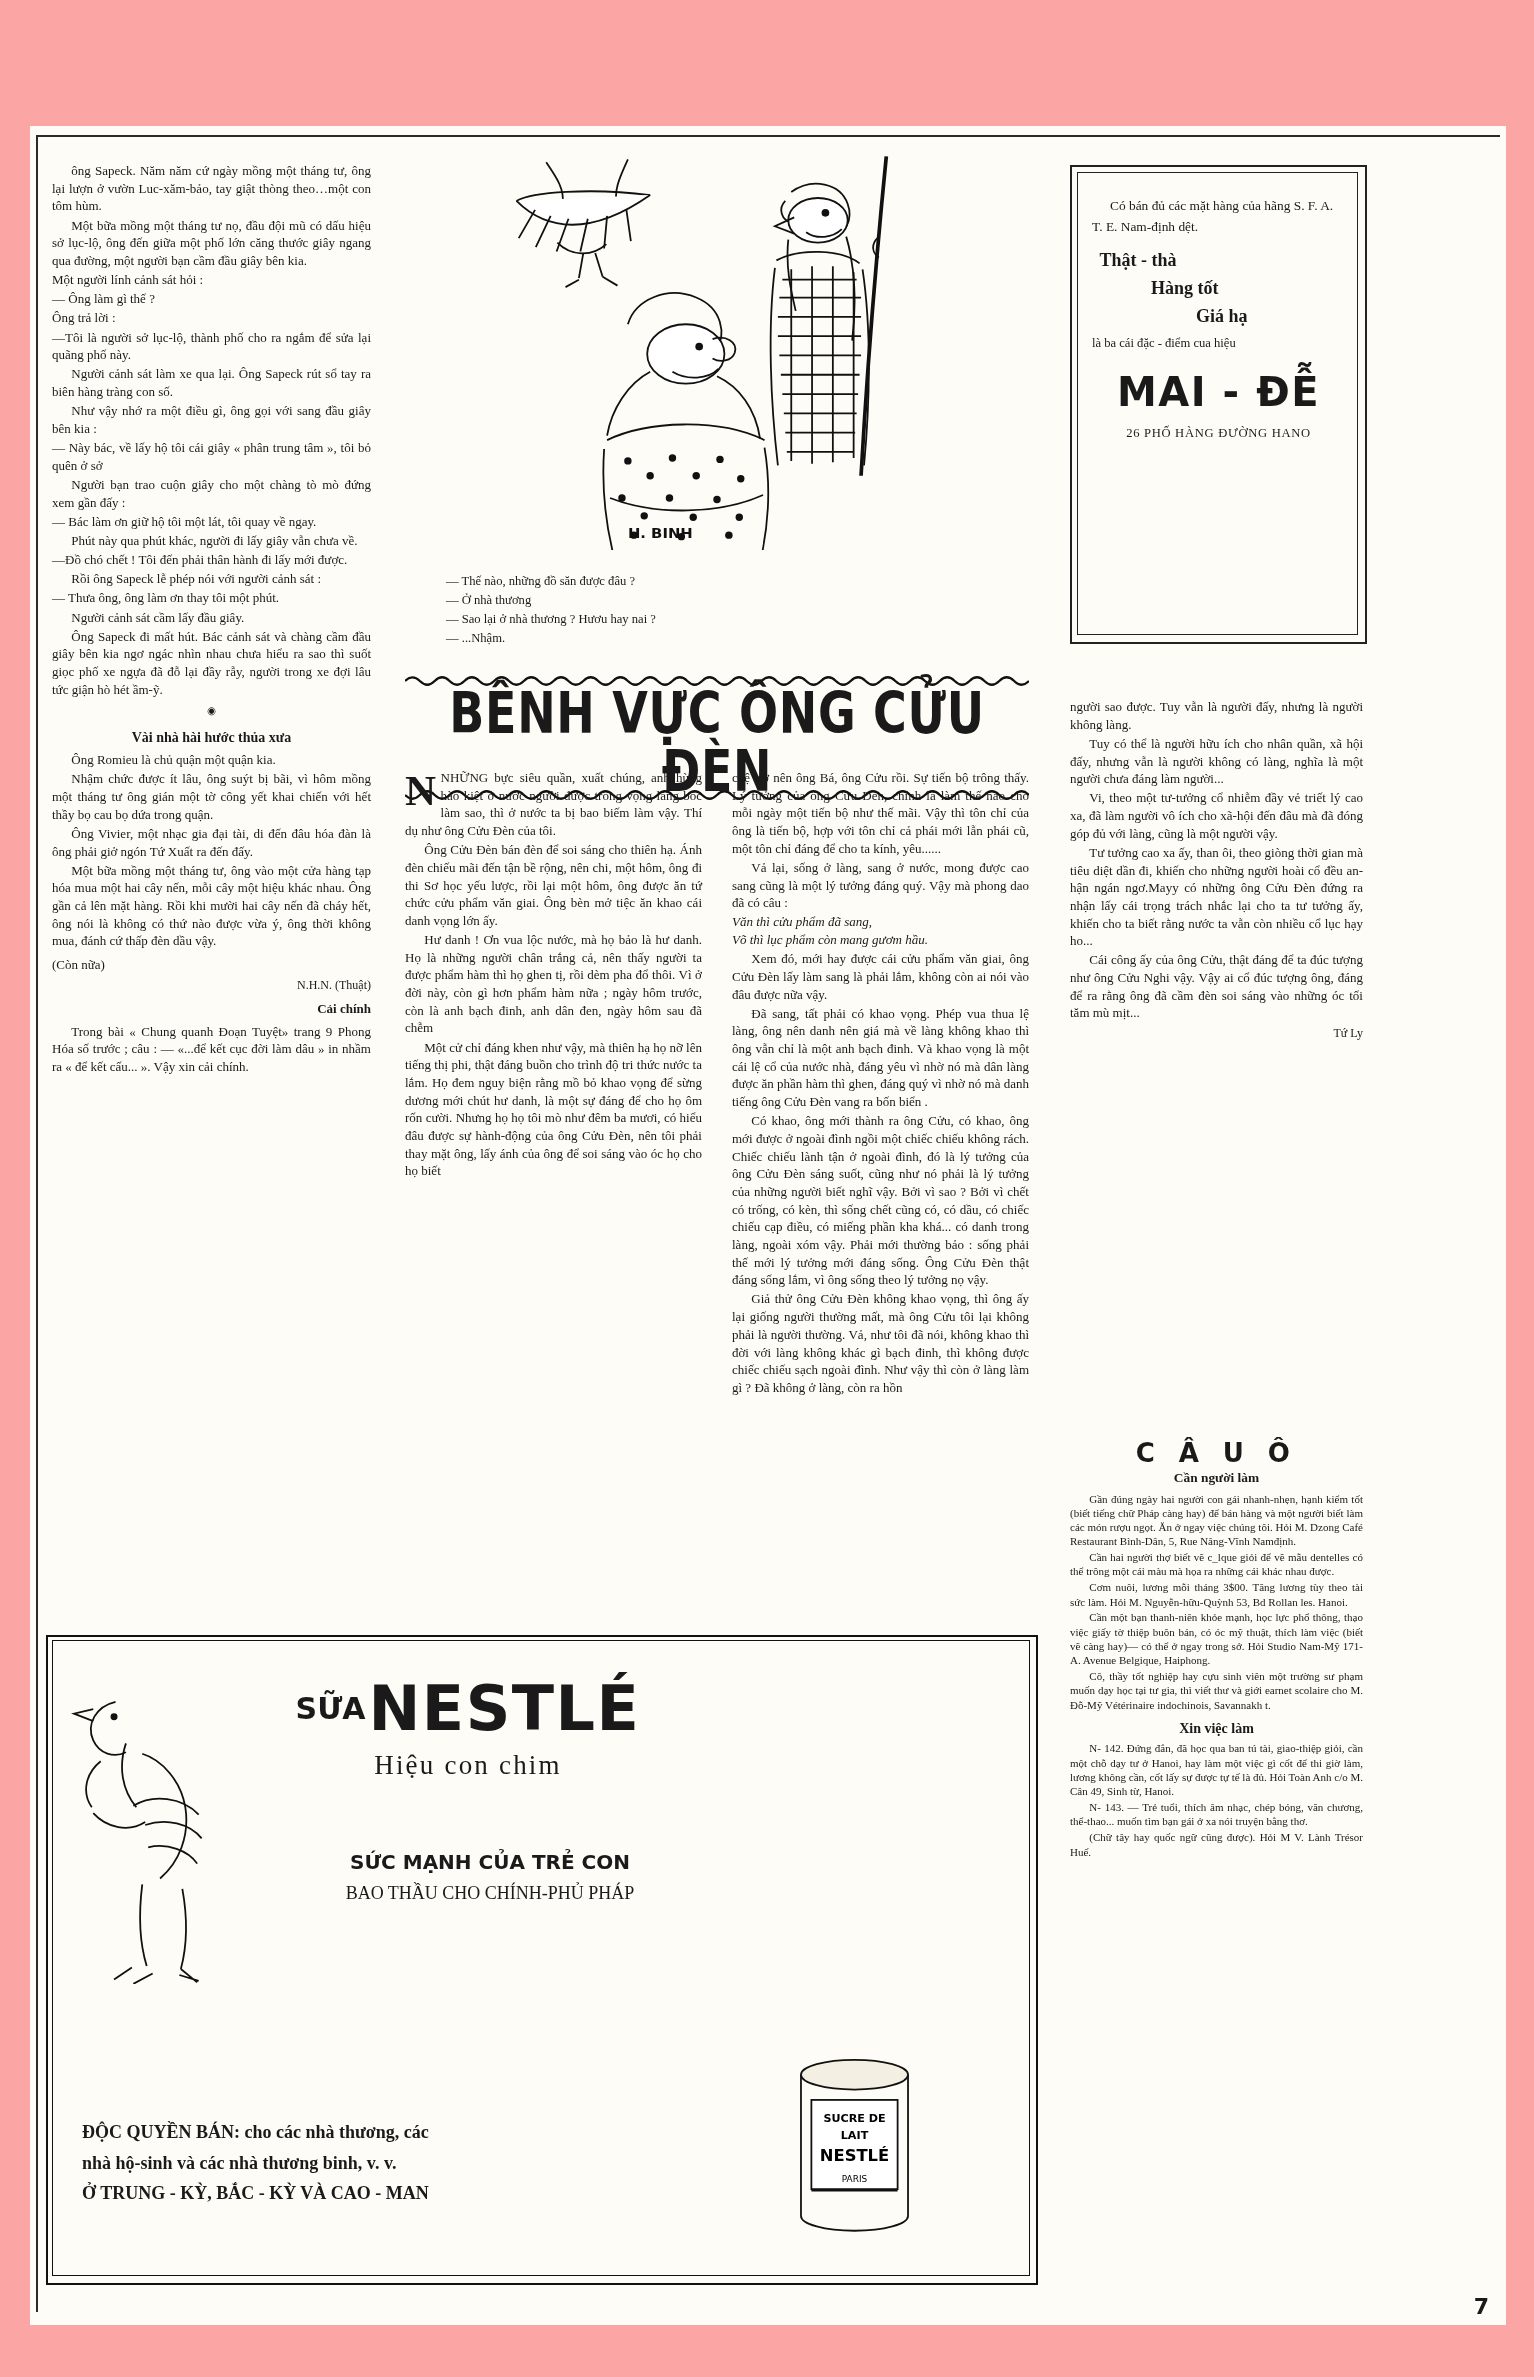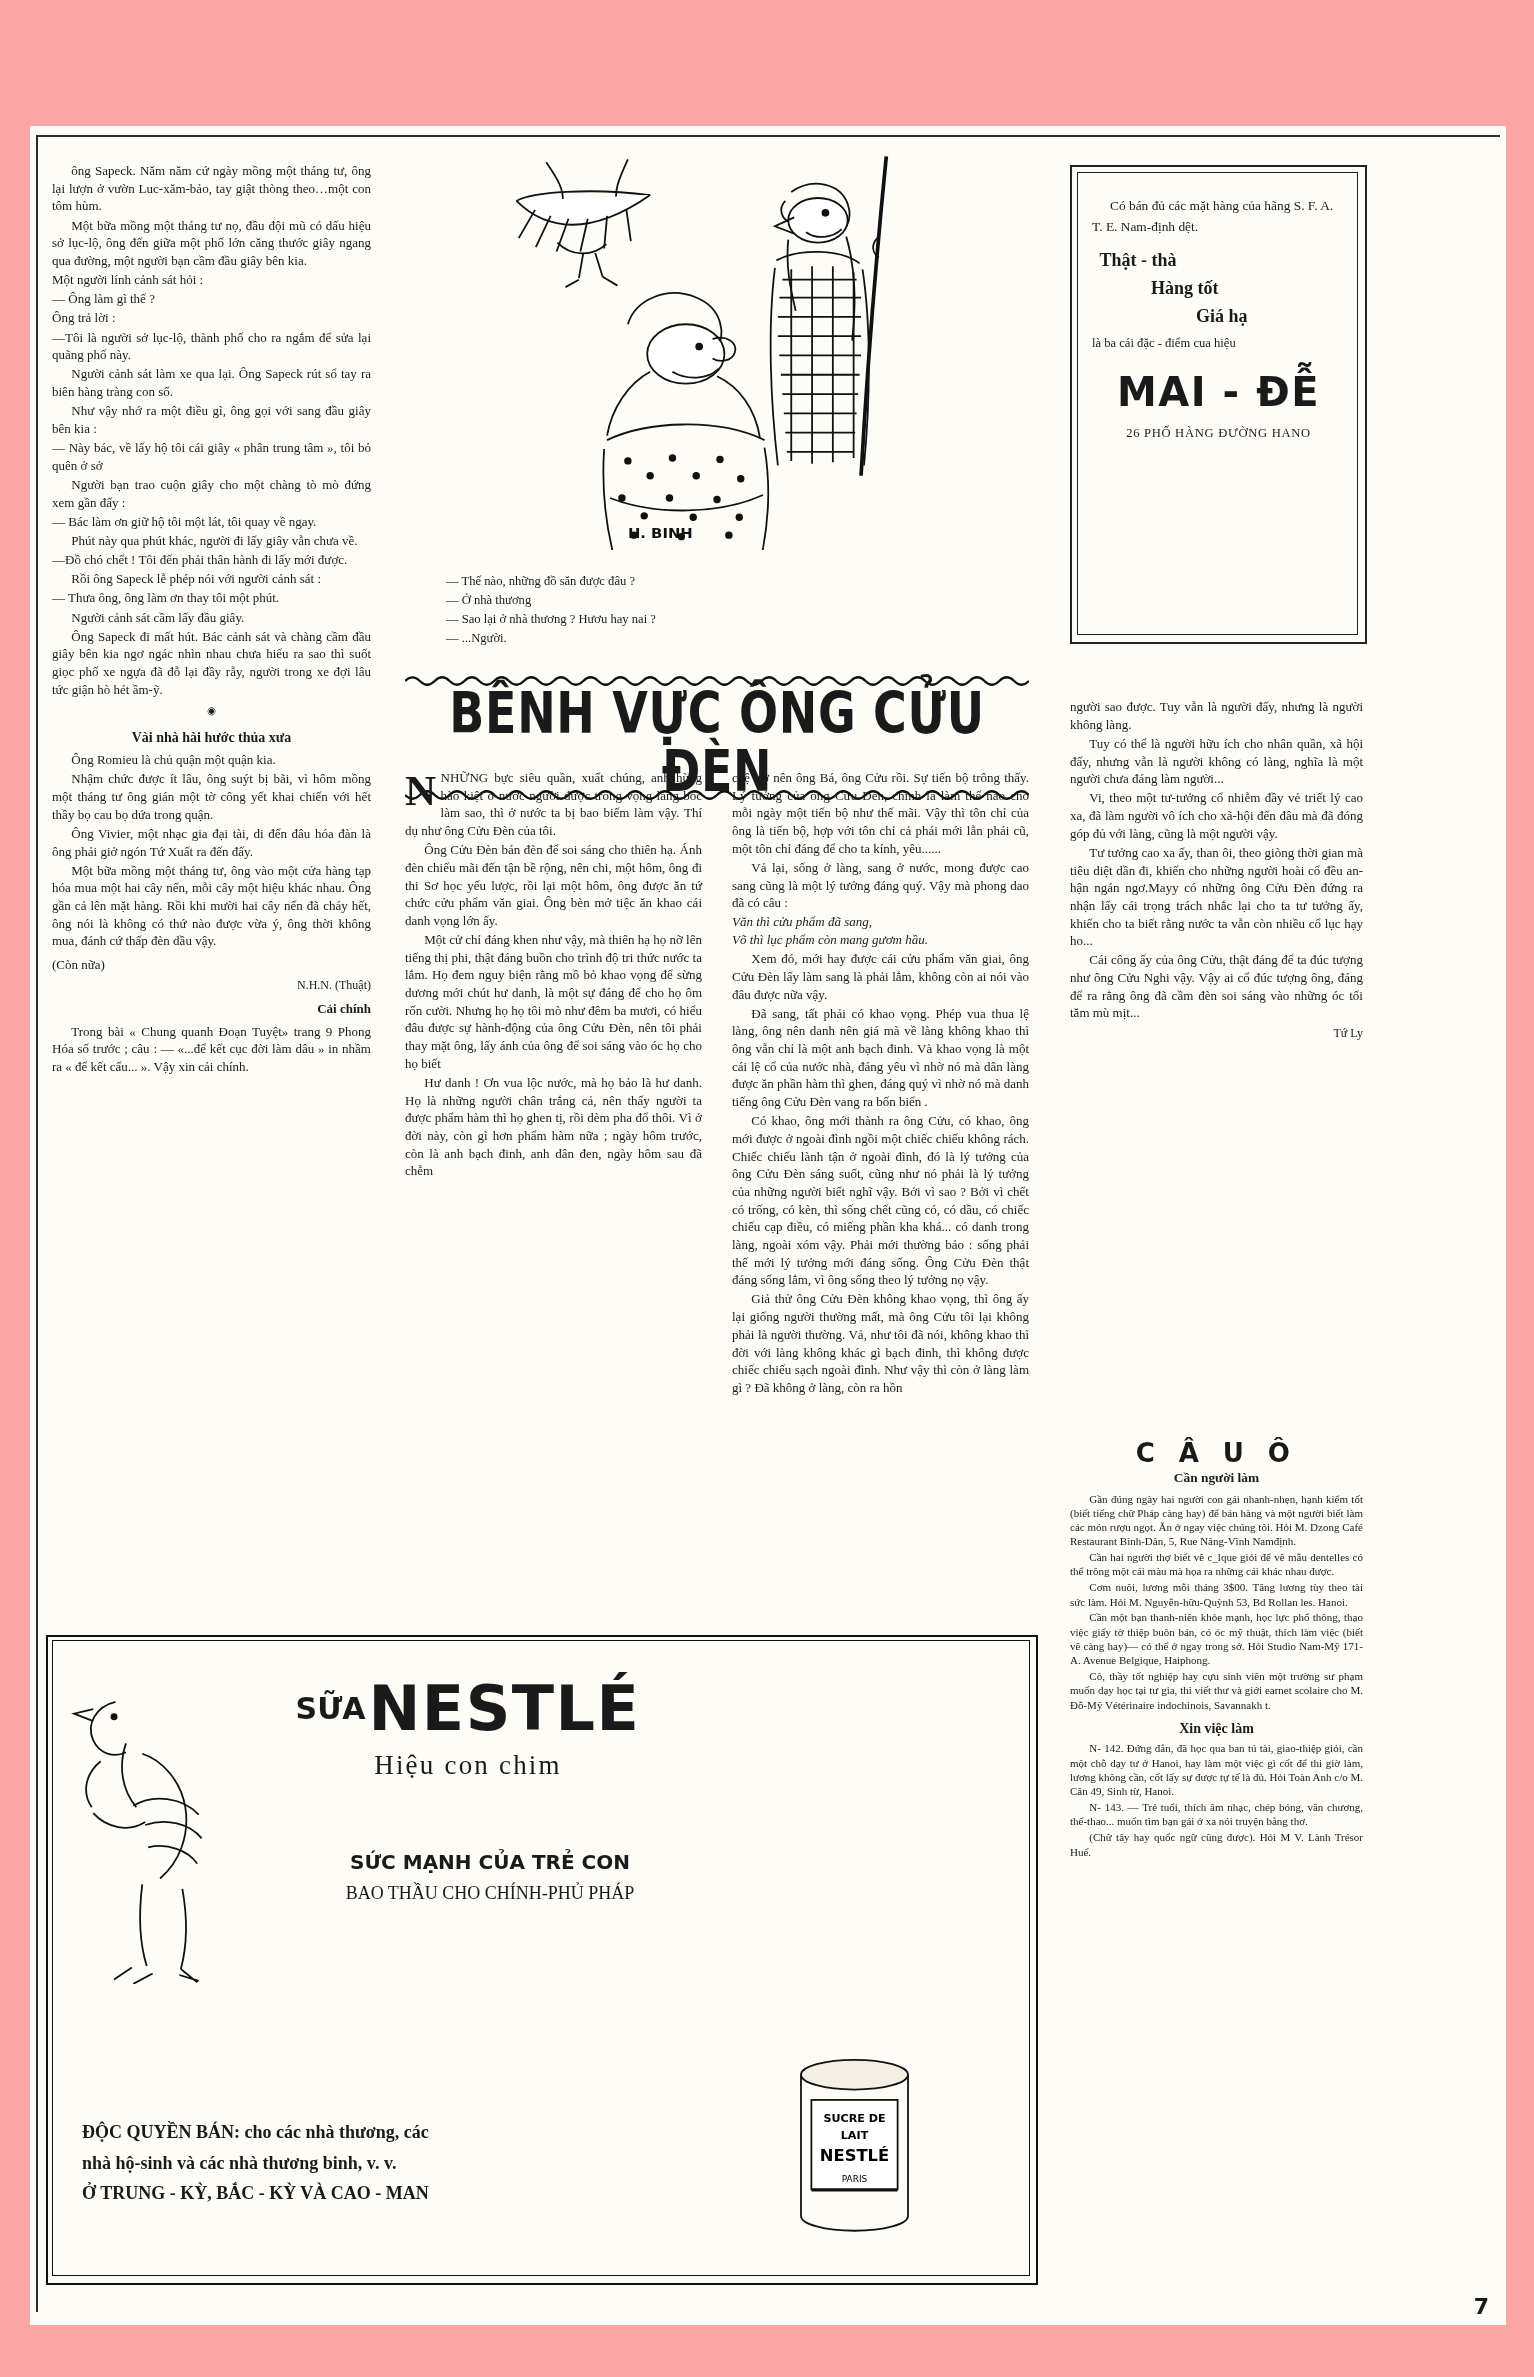--- a/index.html
+++ b/index.html
@@ -170,38 +170,38 @@
           <circle cx="436" cy="520" r="5"></circle>
       </g>
       <text x="300" y="524" font-family="DejaVu Sans, sans-serif" font-size="20" font-weight="bold" fill="#111">H. BINH</text>
     </svg>
   </div>
 
   <div class="cap">
     <div>— Thế nào, những đồ săn được đâu ?</div>
     <div>— Ở nhà thương</div>
     <div>— Sao lại ở nhà thương ? Hươu hay nai ?</div>
-    <div>— ...Người.</div>
+    <div>— ...Nhậm.</div>
   </div>
 
   <div class="headband">
     <svg class="squig" viewBox="0 0 840 20" preserveAspectRatio="none">
       <path d="M0 12 q10 -10 20 0 t20 0 t20 0 t20 0 t20 0 t20 0 t20 0 t20 0 t20 0 t20 0 t20 0 t20 0 t20 0 t20 0 t20 0 t20 0 t20 0 t20 0 t20 0 t20 0 t20 0 t20 0 t20 0 t20 0 t20 0 t20 0 t20 0 t20 0 t20 0 t20 0 t20 0 t20 0 t20 0 t20 0 t20 0 t20 0 t20 0 t20 0 t20 0 t20 0 t20 0 t20 0" fill="none" stroke="#111" stroke-width="3"></path>
     </svg>
     <div class="headline">BÊNH VỰC ÔNG CỬU ĐÈN</div>
     <svg class="squig" viewBox="0 0 840 20" preserveAspectRatio="none">
       <path d="M0 8 q10 10 20 0 t20 0 t20 0 t20 0 t20 0 t20 0 t20 0 t20 0 t20 0 t20 0 t20 0 t20 0 t20 0 t20 0 t20 0 t20 0 t20 0 t20 0 t20 0 t20 0 t20 0 t20 0 t20 0 t20 0 t20 0 t20 0 t20 0 t20 0 t20 0 t20 0 t20 0 t20 0 t20 0 t20 0 t20 0 t20 0 t20 0 t20 0 t20 0 t20 0 t20 0 t20 0" fill="none" stroke="#111" stroke-width="3"></path>
     </svg>
   </div>
 
   <div class="col" id="a1">
     <p class="noind"><span class="dropcap">N</span><span>NHỮNG bực siêu quần, xuất chúng, anh hùng hào kiệt ở nước người được trong vọng làng bốc làm sao, thì ở nước ta bị bao biếm làm vậy. Thí dụ như ông Cửu Đèn của tôi.</span></p>
     <p>Ông Cửu Đèn bán đèn để soi sáng cho thiên hạ. Ánh đèn chiếu mãi đến tận bề rộng, nên chi, một hôm, ông đi thi Sơ học yếu lược, rồi lại một hôm, ông được ăn tứ chức cửu phẩm văn giai. Ông bèn mở tiệc ăn khao cái danh vọng lớn ấy.</p>
+    <p>Hư danh ! Ơn vua lộc nước, mà họ bảo là hư danh. Họ là những người chân trắng cả, nên thấy người ta được phẩm hàm thì họ ghen tị, rồi dèm pha đổ thôi. Vì ở đời này, còn gì hơn phẩm hàm nữa ; ngày hôm trước, còn là anh bạch đinh, anh dân đen, ngày hôm sau đã chễm</p>
     <p>Một cử chỉ đáng khen như vậy, mà thiên hạ họ nỡ lên tiếng thị phi, thật đáng buồn cho trình độ tri thức nước ta lắm. Họ đem nguy biện rằng mồ bỏ khao vọng để sừng dương mới chút hư danh, là một sự đáng để cho họ ôm rốn cười. Nhưng họ họ tôi mò như đêm ba mươi, có hiểu đâu được sự hành-động của ông Cửu Đèn, nên tôi phải thay mặt ông, lấy ánh của ông để soi sáng vào óc họ cho họ biết</p>
-    <p>Hư danh ! Ơn vua lộc nước, mà họ bảo là hư danh. Họ là những người chân trắng cả, nên thấy người ta được phẩm hàm thì họ ghen tị, rồi dèm pha đổ thôi. Vì ở đời này, còn gì hơn phẩm hàm nữa ; ngày hôm trước, còn là anh bạch đinh, anh dân đen, ngày hôm sau đã chễm</p>
   </div>
 
   <div class="col" id="a2">
     <p class="noind">chệ trở nên ông Bá, ông Cửu rồi. Sự tiến bộ trông thấy. Lý tưởng của ông Cửu Đèn, chính là làm thế nào cho mỗi ngày một tiến bộ như thế mãi. Vậy thì tôn chỉ của ông là tiến bộ, hợp với tôn chỉ cả phái mới lẫn phái cũ, một tôn chỉ đáng để cho ta kính, yêu......</p>
     <p>Vả lại, sống ở làng, sang ở nước, mong được cao sang cũng là một lý tưởng đáng quý. Vậy mà phong dao đã có câu :</p>
     <p class="center" style="white-space:pre-line;font-style:italic">Văn thì cửu phẩm đã sang,
 Võ thì lục phẩm còn mang gươm hầu.</p>
     <p>Xem đó, mới hay được cái cửu phẩm văn giai, ông Cửu Đèn lấy làm sang là phải lắm, không còn ai nói vào đâu được nữa vậy.</p>
     <p>Đã sang, tất phải có khao vọng. Phép vua thua lệ làng, ông nên danh nên giá mà về làng không khao thì ông vẫn chỉ là một anh bạch đinh. Và khao vọng là một cái lệ cổ của nước nhà, đáng yêu vì nhờ nó mà dân làng được ăn phần hàm thì ghen, đáng quý vì nhờ nó mà danh tiếng ông Cửu Đèn vang ra bốn biển .</p>
     <p>Có khao, ông mới thành ra ông Cửu, có khao, ông mới được ở ngoài đình ngồi một chiếc chiếu không rách. Chiếc chiếu lành tận ở ngoài đình, đó là lý tưởng của ông Cửu Đèn sáng suốt, cũng như nó phải là lý tưởng của những người biết nghĩ vậy. Bởi vì sao ? Bởi vì chết có trống, có kèn, thì sống chết cũng có, có dầu, có chiếc chiếu cạp điều, có miếng phần kha khá... có danh trong làng, ngoài xóm vậy. Phải mới thường bảo : sống phải thế mới lý tưởng mới đáng sống. Ông Cửu Đèn thật đáng sống lắm, vì ông sống theo lý tưởng nọ vậy.</p>

